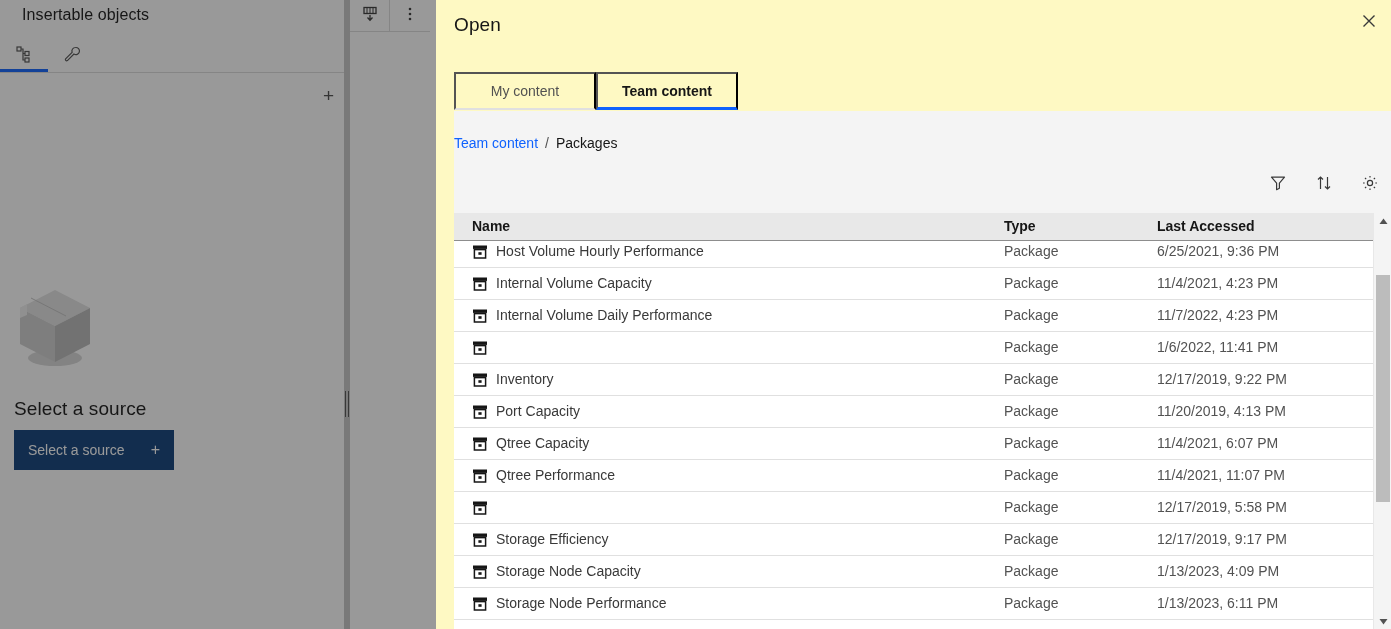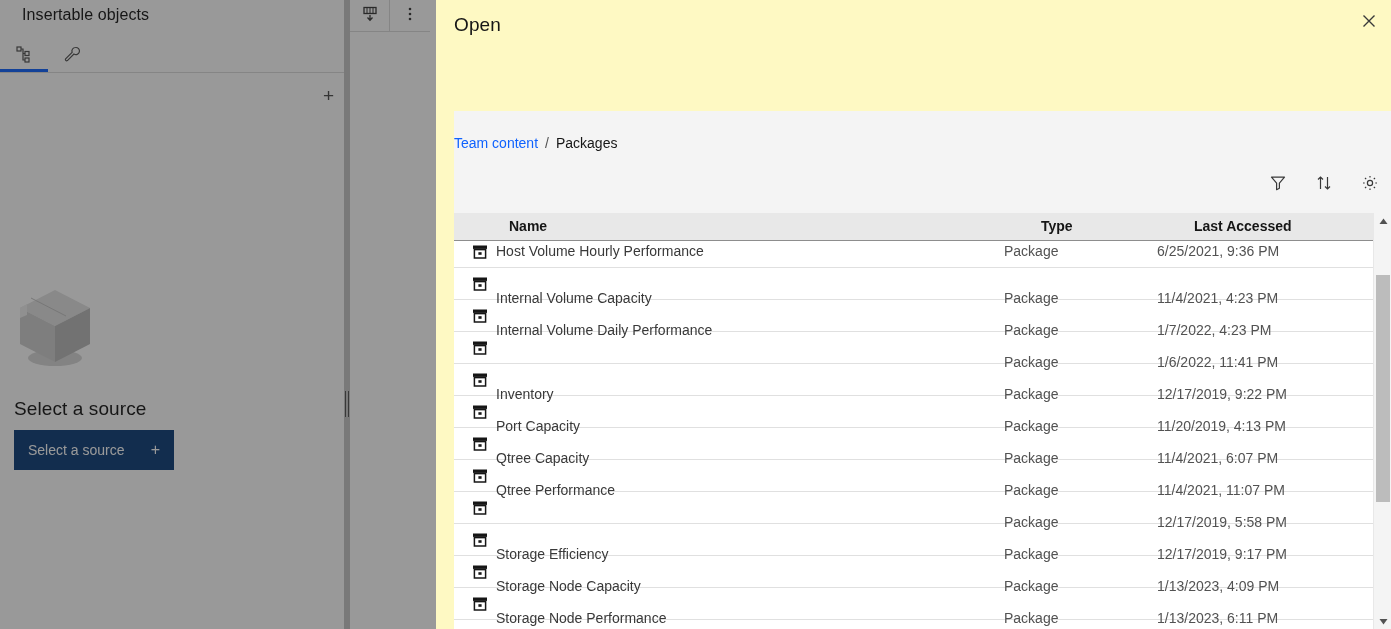--- a/index.html
+++ b/index.html
@@ -279,21 +279,20 @@
     height: 28px;
     background: #e8e8e8;
     border-bottom: 1px solid #8d8d8d;
   }
   .th {
     position: absolute;
     top: 5px;
     font-size: 14px;
     font-weight: bold;
     color: #161616;
-    margin-left: 37px;
   }
   .th-name { left: 18px; }
   .th-type { left: 550px; }
   .th-date { left: 703px; }
 
   .tbody {
     position: absolute;
     left: 0; top: 29px;
     width: 919px;
     height: 425px;
@@ -305,21 +304,21 @@
     height: 32px;
     border-bottom: 1px solid #e0e0e0;
     cursor: pointer;
   }
   .row:first-child { height: 26px; }
   .row:first-child .cell { top: 1px; }
   .row:first-child .pkg-icon { top: 3px; }
 
   .cell {
     position: absolute;
-    top: 22px;
+    top: 7px;
     font-size: 14px;
     color: #525252;
     white-space: nowrap;
   }
   .c-name { left: 42px; color: #393939; }
   .c-type { left: 550px; }
   .c-date { left: 703px; }
 
   .pkg-icon {
     position: absolute;
@@ -446,20 +445,24 @@
     <div class="modal-title">Open</div>
 
     <button class="modal-close">
       <span>
         <svg width="14" height="14" viewBox="0 0 14 14">
           <path d="M1.5 1.5 L12.5 12.5 M12.5 1.5 L1.5 12.5" stroke="#393939" stroke-width="1.4"></path>
         </svg>
       </span>
     </button>
 
+    <div class="modal-tabs">
+      <button class="modal-tab">My content</button>
+      <button class="modal-tab active">Team content</button>
+    </div>
 
     <div class="crumb-bar">
       <div class="breadcrumb">
         <a>Team content</a><span class="sep">/</span><span>Packages</span>
       </div>
 
       <div class="crumb-actions">
         <button class="icon-btn">
           <span>
             <svg width="18" height="18" viewBox="0 0 18 18">
@@ -516,21 +519,21 @@
             <span class="cell c-date">11/4/2021, 4:23 PM</span>
           </div>
           <div class="row">
             <span class="pkg-icon"><svg width="16" height="14" viewBox="0 0 16 14">
                 <rect x="1" y="0.5" width="14" height="3.4" fill="#161616"></rect>
                 <rect x="2.4" y="4.6" width="11.2" height="8.4" fill="none" stroke="#161616" stroke-width="1.5"></rect>
                 <rect x="6.4" y="7.2" width="3.2" height="2.6" fill="#161616"></rect>
               </svg></span>
             <span class="cell c-name">Internal Volume Daily Performance</span>
             <span class="cell c-type">Package</span>
-            <span class="cell c-date">1/7/2022, 4:23 PM</span>
+            <span class="cell c-date">11/7/2022, 4:23 PM</span>
           </div>
           <div class="row">
             <span class="pkg-icon"><svg width="16" height="14" viewBox="0 0 16 14">
                 <rect x="1" y="0.5" width="14" height="3.4" fill="#161616"></rect>
                 <rect x="2.4" y="4.6" width="11.2" height="8.4" fill="none" stroke="#161616" stroke-width="1.5"></rect>
                 <rect x="6.4" y="7.2" width="3.2" height="2.6" fill="#161616"></rect>
               </svg></span>
             <span class="cell c-type">Package</span>
             <span class="cell c-date">1/6/2022, 11:41 PM</span>
           </div>

